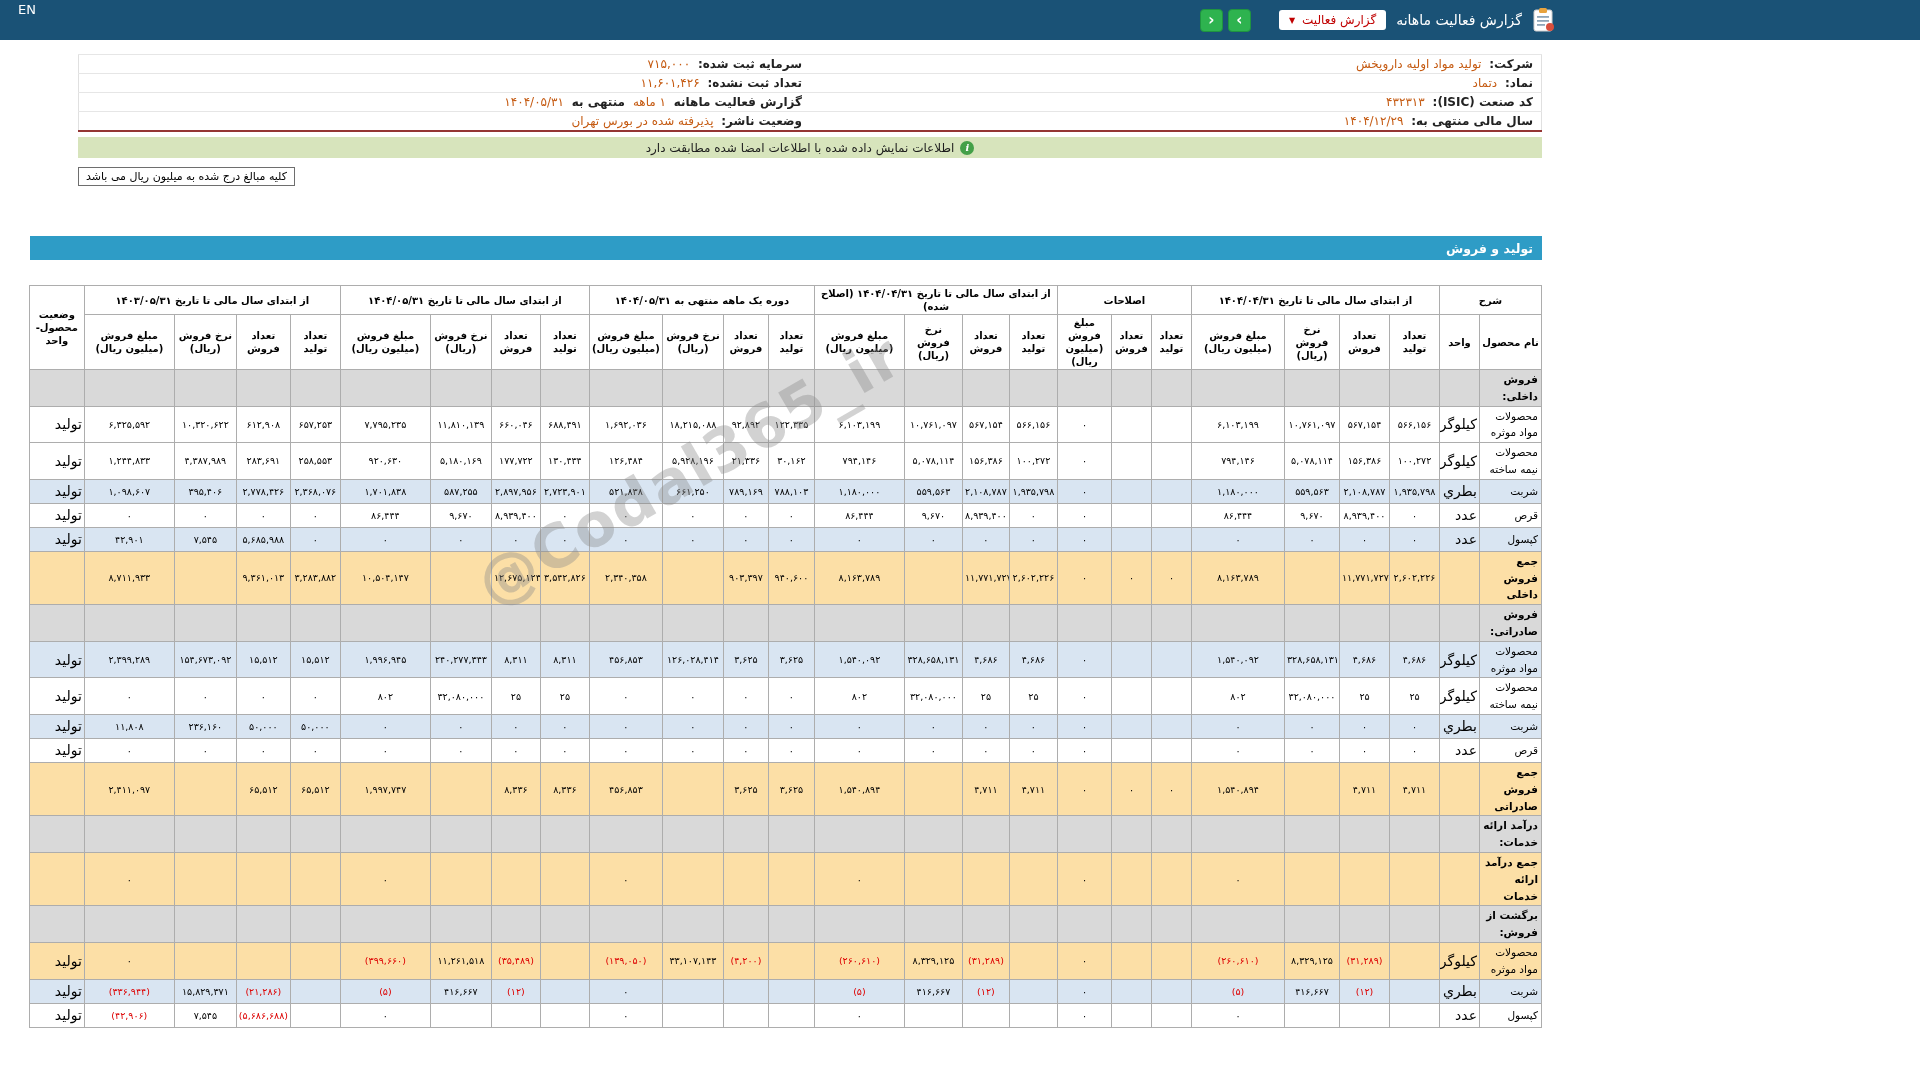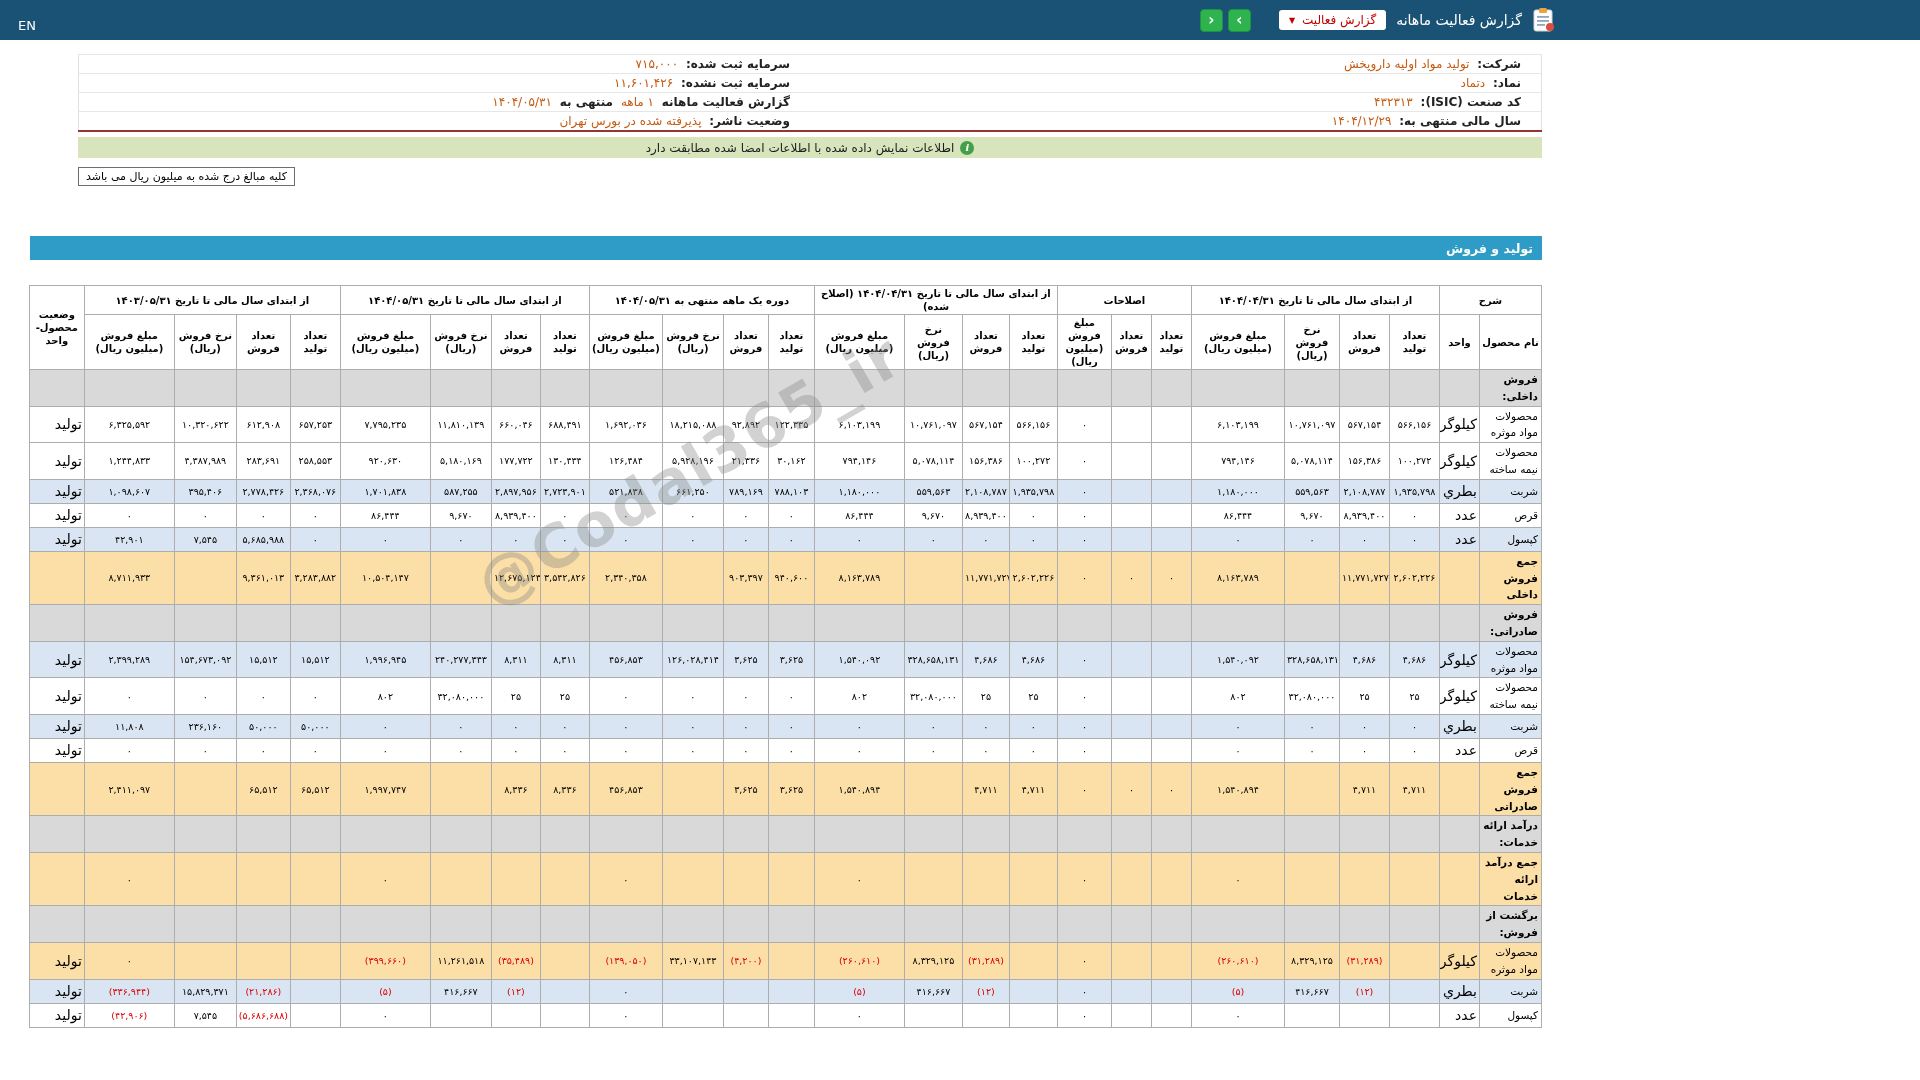--- a/index.html
+++ b/index.html
@@ -12,29 +12,29 @@
   .nav-icon { width:26px; height:26px; margin-left:8px; flex:0 0 auto; }
   .nav-title { color:#fff; font-size:14px; margin-left:10px; white-space:nowrap; }
   .dropdown { background:#fff; color:#c00000; font-size:12px; padding:3px 10px;
     border-radius:3px; display:flex; align-items:center; gap:7px; margin-left:28px;
     cursor:pointer; white-space:nowrap; }
   .dropdown .caret { font-size:8px; color:#c00000; }
   .nav-arrows { display:flex; gap:5px; }
   .nav-btn { width:23px; height:23px; background:#2eb34f; border:1px solid #1f9440;
     border-radius:4px; color:#fff; font-size:15px; font-weight:bold; line-height:1;
     display:flex; align-items:center; justify-content:center; cursor:pointer; }
-  .nav-lang { position:absolute; left:18px; top:18px; color:#fff; font-size:13px; cursor:pointer; }
+  .nav-lang { position:absolute; left:18px; top:2px; color:#fff; font-size:13px; cursor:pointer; }
 
   
   .content { margin-right:378px; margin-left:30px; }
 
   
   .info-table { margin:14px 0 0 0; width:calc(100% - 48px); margin-left:48px;
     border-collapse:collapse; border:1px solid #e0e0e0; border-bottom:2px solid #943634; }
-  .info-table td { border-top:1px solid #e6e6e6; padding:2px 20px; height:19px;
+  .info-table td { border-top:1px solid #e6e6e6; padding:2px 8px; height:19px;
     font-size:12px; width:50%; }
   .info-table .lbl { color:#222; font-weight:bold; }
   .info-table span + span { margin-right:4px; }
   .info-table .val { color:#c55a11; }
 
   
   .green-bar { margin:5px 0 0 48px; width:calc(100% - 48px); background:#d7e4bc;
     height:21px; display:flex; align-items:center; justify-content:center; gap:6px;
     font-size:12px; color:#1d1d1d; }
   .info-i { width:14px; height:14px; border-radius:50%; background:#44a048; color:#fff;
@@ -116,21 +116,21 @@
         <span class="lbl">سرمایه ثبت شده:</span>
         <span class="val">۷۱۵,۰۰۰</span>
       </td>
     </tr>
     <tr>
       <td>
         <span class="lbl">نماد:</span>
         <span class="val">دتماد</span>
       </td>
       <td>
-        <span class="lbl">سرمایه ثبت نشده:</span>
+        <span class="lbl">تعداد ثبت نشده:</span>
         <span class="val">۱۱,۶۰۱,۴۲۶</span>
       </td>
     </tr>
     <tr>
       <td>
         <span class="lbl">کد صنعت (ISIC):</span>
         <span class="val">۴۳۲۳۱۳</span>
       </td>
       <td>
         <span class="lbl">گزارش فعالیت ماهانه</span>

